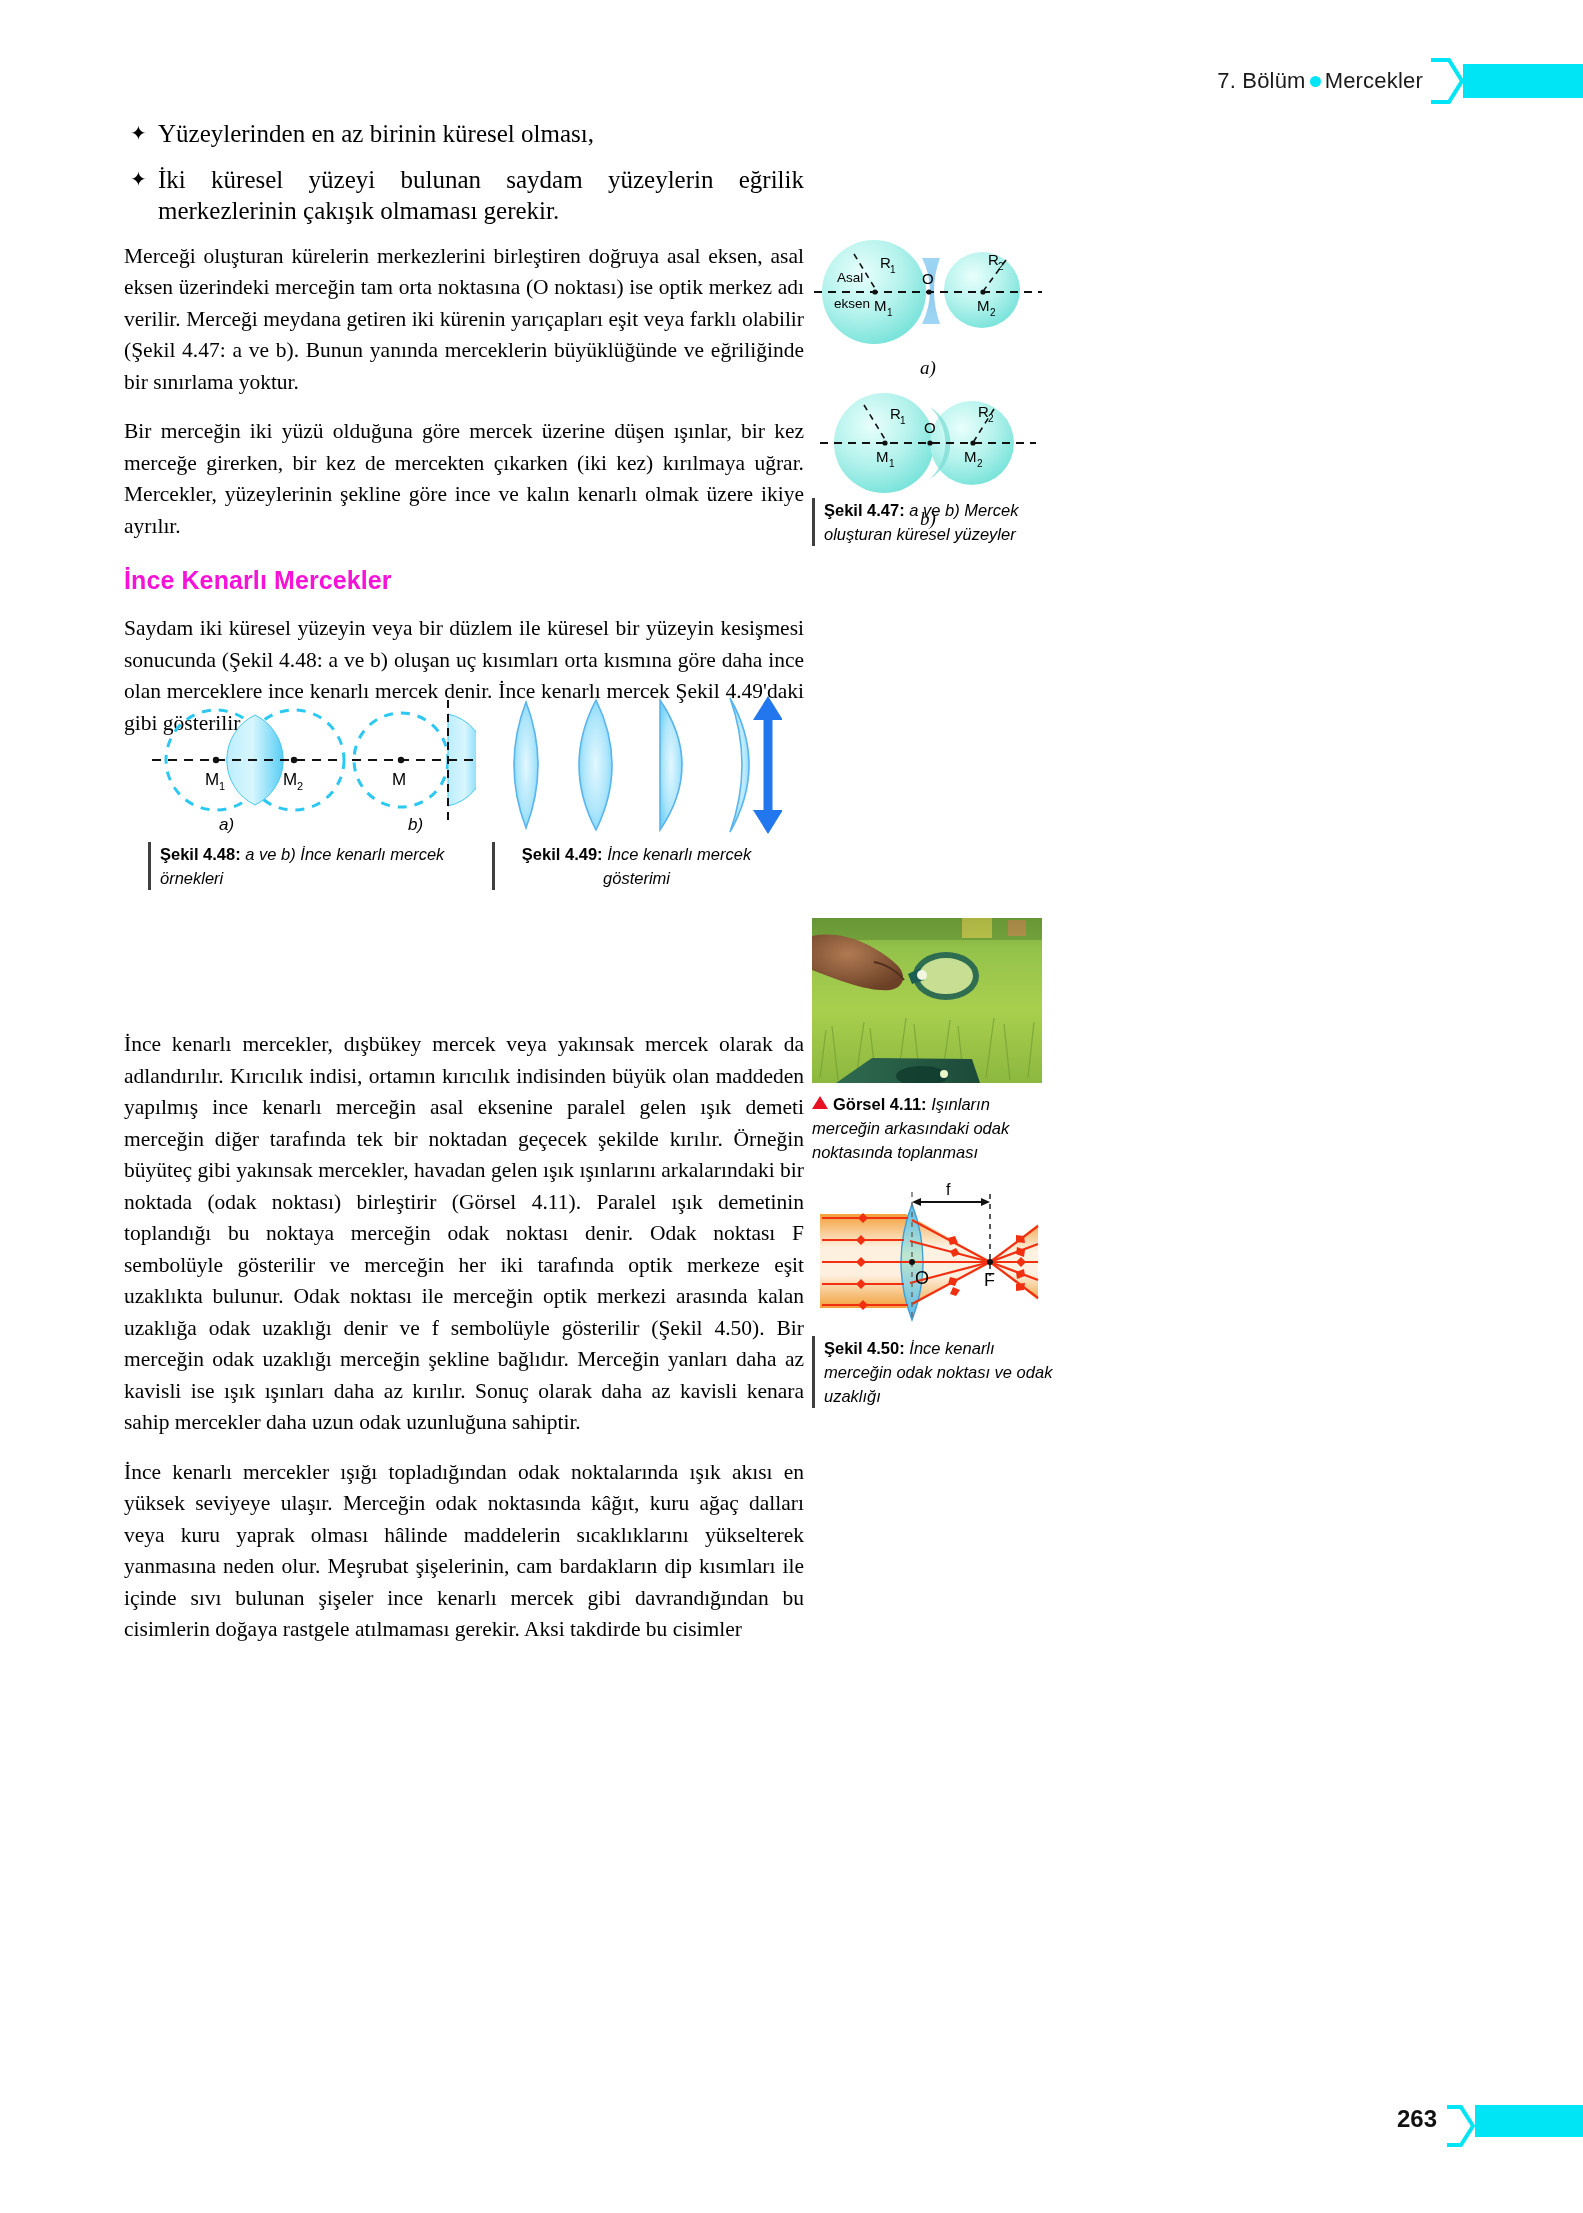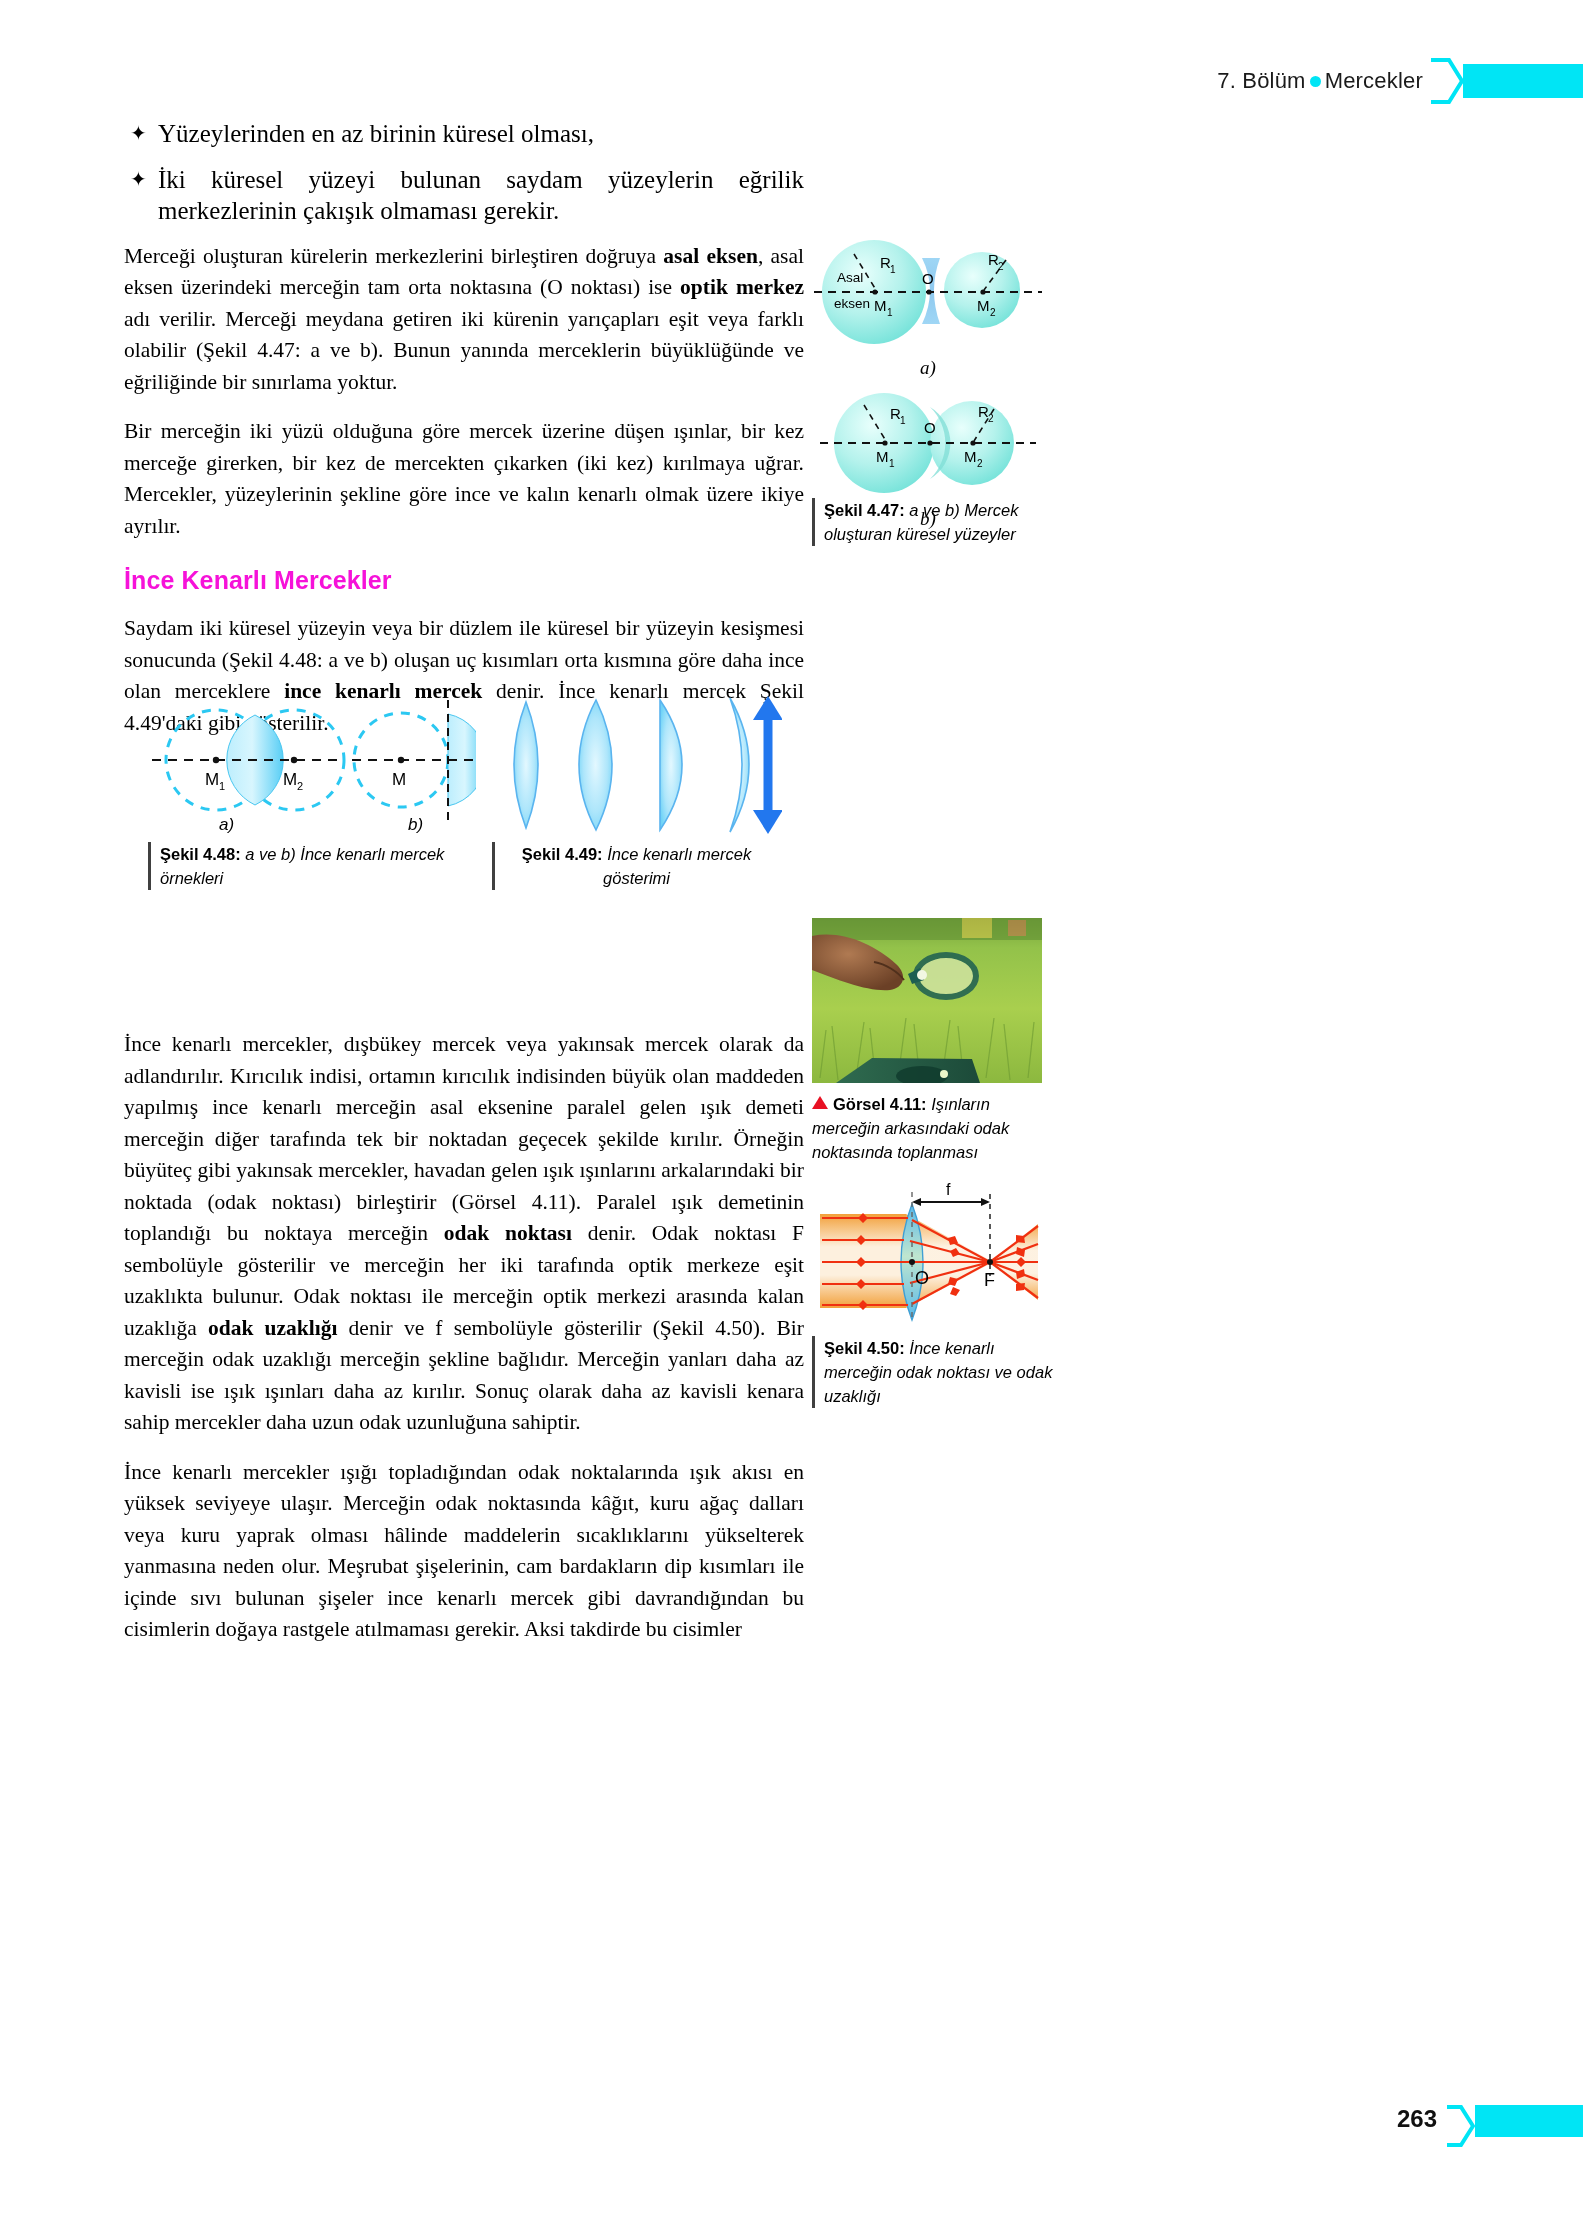--- a/index.html
+++ b/index.html
@@ -84,21 +84,21 @@
     width: 28px;
     flex: 0 0 28px;
     color: #000;
   }
   .bullet-text {
     font-size: 25px;
     line-height: 31.5px;
     text-align: justify;
     flex: 1;
   }
-  b, strong { font-weight: bold; }
+  b, strong { font-weight: normal; }
 
   h2.section-heading {
     font-family: "Liberation Sans", "DejaVu Sans", sans-serif;
     font-size: 25px;
     font-weight: bold;
     color: #f612d9;
     margin: 24px 0 18px 0;
     letter-spacing: 0.1px;
   }
 

